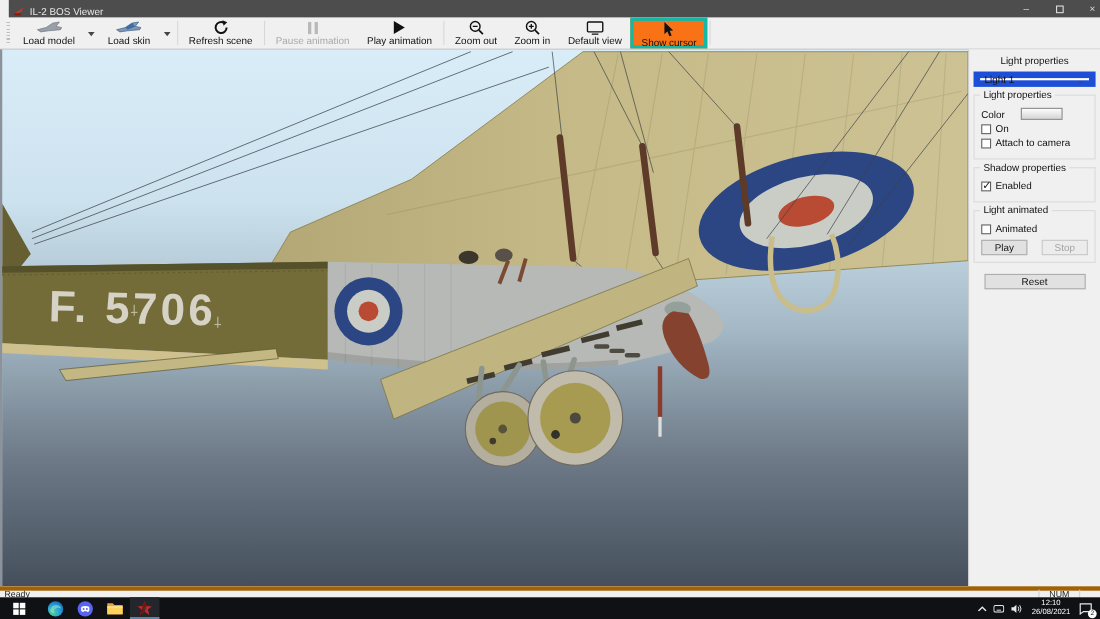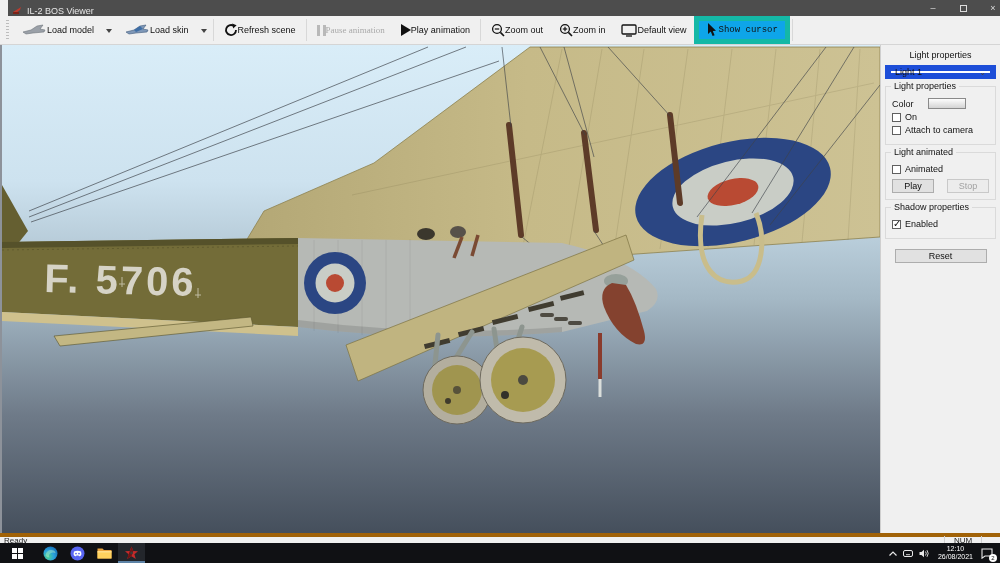--- a/index.html
+++ b/index.html
@@ -17,27 +17,27 @@
              display:flex; align-items:center; justify-content:center; cursor:default; }
   .max-glyph { width:7px; height:7px; border:1px solid #dcdcdc; display:block; }
 
   
   .toolbar { position:absolute; left:0; top:16px; width:1000px; height:29px;
              background:#f0f0f0; border-bottom:1px solid #d5d5d5;
              display:flex; align-items:stretch; padding-left:6px; }
   .grip { width:3px; margin:4px 4px 4px 0;
           background:repeating-linear-gradient(#bdbdbd 0 1px, transparent 1px 3px); }
   .tsep { width:1px; background:#d8d8d8; margin:3px 2px; }
-  .tbtn { display:flex; flex-direction:row; align-items:center; justify-content:space-between;
+  .tbtn { display:flex; flex-direction:column; align-items:center; justify-content:space-between;
           padding:1px 7px 1px; color:#1a1a1a; border:1px solid transparent; }
   .tbtn .ticon { height:15px; display:flex; align-items:center; justify-content:center; }
   .tlabel { font-size:9px; line-height:10px; white-space:nowrap; color:#111; }
-  .tbtn.disabled { color:#b9b9b9;font-family:Liberation Serif, serif; }
+  .tbtn.disabled { color:#b9b9b9; }
   .tbtn.disabled .tlabel { color:#a9a9a9; }
-  .tbtn.active { background:#0ea5e9; border:5px solid #14b8a6;font-family:Liberation Mono, monospace; }
+  .tbtn.active { background:#f97316; border:3px solid #14b8a6; }
   .drop-arrow { width:14px; display:flex; align-items:center; justify-content:center; }
   .drop-arrow::after { content:""; border:3px solid transparent; border-top:4px solid #444;
                        margin-top:4px; }
   .pause-bars { display:flex; gap:3px; }
   .pause-bars i { width:3px; height:11px; background:currentColor; }
   .play-tri { width:0; height:0; border-left:10px solid #111; border-top:6px solid transparent;
               border-bottom:6px solid transparent; }
 
   
   .viewport { position:absolute; left:0; top:45px; width:880px; height:488px;
@@ -395,36 +395,36 @@
         <span class="checkbox"></span>
         <span>On</span>
       </div>
       <div class="row">
         <span class="checkbox"></span>
         <span>Attach to camera</span>
       </div>
     </div>
 
     <div class="group">
+      <span class="group-label">Shadow properties</span>
+      <div class="row">
+        <span class="checkbox checked"></span>
+        <span>Enabled</span>
+      </div>
+    </div>
+
+    <div class="group">
       <span class="group-label">Light animated</span>
       <div class="row">
         <span class="checkbox"></span>
         <span>Animated</span>
       </div>
       <div class="btn-row">
         <div class="btn">Play</div>
         <div class="btn disabled">Stop</div>
-      </div>
-    </div>
-
-    <div class="group">
-      <span class="group-label">Shadow properties</span>
-      <div class="row">
-        <span class="checkbox checked"></span>
-        <span>Enabled</span>
       </div>
     </div>
 
     <div class="btn reset-btn">Reset</div>
   </div>
 
   <div class="statusbar">
     <span class="status-left">Ready</span>
     <span class="status-num">NUM</span>
   </div>

